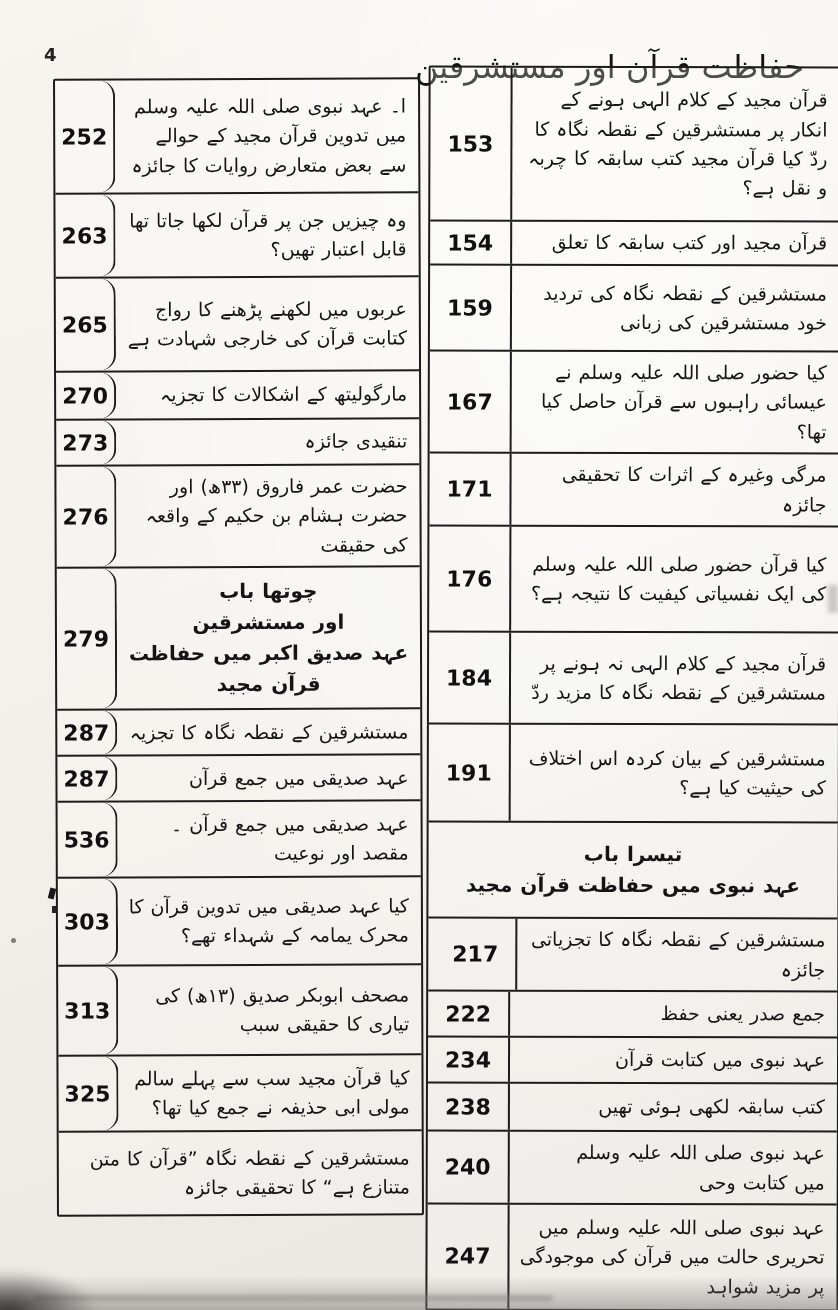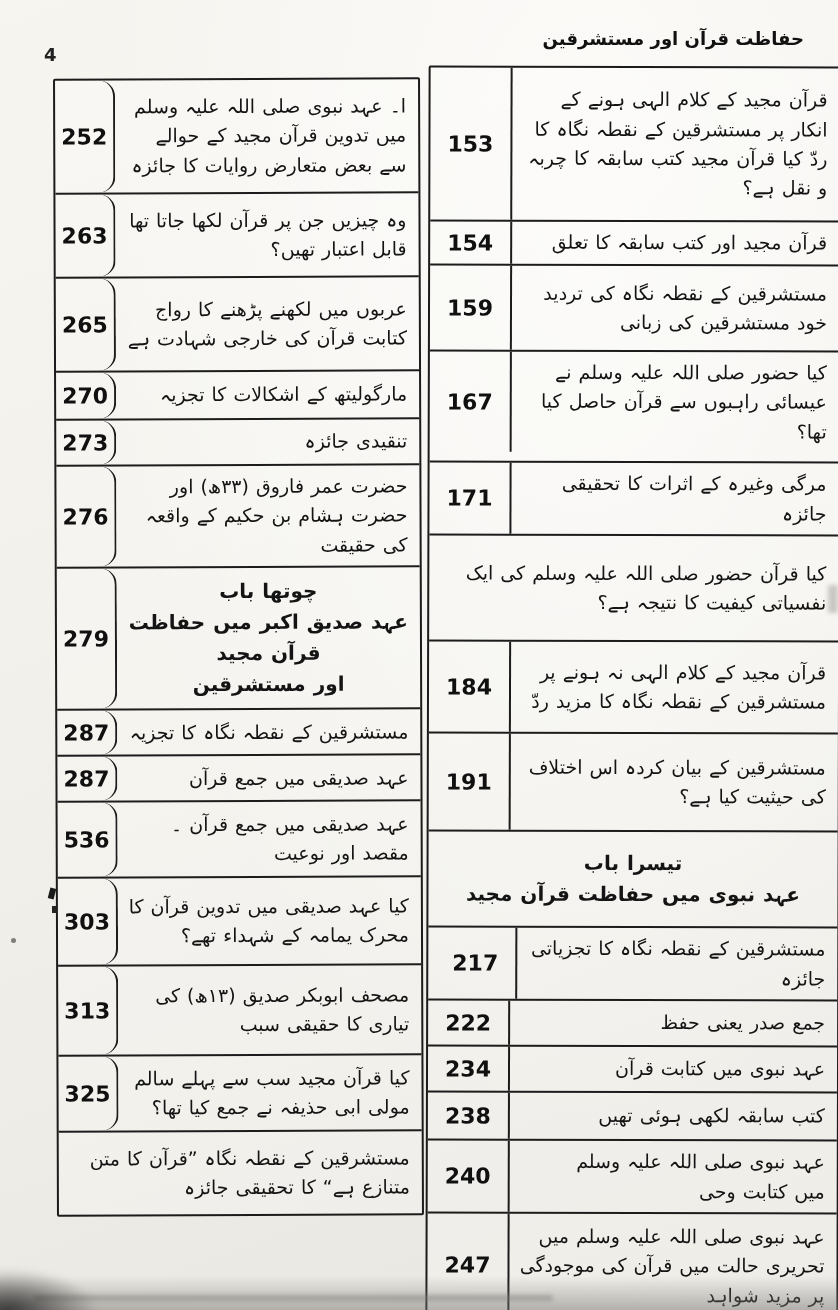--- a/index.html
+++ b/index.html
@@ -12,22 +12,22 @@
     background:
       radial-gradient(ellipse at 70% 15%, rgba(255,255,255,.65), rgba(255,255,255,0) 60%),
       linear-gradient(160deg,#f7f5f0 0%,#f1efe9 55%,#e8e6e0 100%);
   }
   
   .folio{
     position:absolute;top:44px;left:44px;
     font-size:18px;font-weight:bold;color:#222;
   }
   .header-title{
-    position:absolute;top:16px;right:34px;
-    direction:rtl;font-size:18px;font-weight:bold;color:#111;
+    position:absolute;top:27px;right:34px;
+    direction:rtl;font-size:32px;font-weight:normal;color:#111;
     letter-spacing:0;
   }
   
   .col{
     position:absolute;
     border:2.5px solid #1b1b1b;
     border-radius:2px;
     background:rgba(255,255,255,.25);
   }
   .col-right{left:427px;top:66px;width:409px;transform:rotate(.15deg);}
@@ -86,25 +86,26 @@
     <div class="title">قرآن مجید اور کتب سابقہ کا تعلق</div>
   </div>
       <div class="row" style="min-height: 84px;">
     <div class="num">159</div>
     <div class="title">مستشرقین کے نقطہ نگاہ کی تردید خود مستشرقین کی زبانی</div>
   </div>
       <div class="row" style="min-height: 94px;">
     <div class="num">167</div>
     <div class="title">کیا حضور صلی اللہ علیہ وسلم نے عیسائی راہبوں سے قرآن حاصل کیا تھا؟</div>
   </div>
-      <div class="row" style="min-height: 44px; margin-top: 9px;">
+      <div class="row" style="min-height: 44px;">
     <div class="num">171</div>
     <div class="title">مرگی وغیرہ کے اثرات کا تحقیقی جائزہ</div>
   </div>
       <div class="row" style="min-height: 104px;">
+    <div class="num">176</div>
     <div class="title">کیا قرآن حضور صلی اللہ علیہ وسلم کی ایک نفسیاتی کیفیت کا نتیجہ ہے؟</div>
   </div>
       <div class="row" style="min-height: 90px;">
     <div class="num">184</div>
     <div class="title">قرآن مجید کے کلام الہی نہ ہونے پر مستشرقین کے نقطہ نگاہ کا مزید ردّ</div>
   </div>
       <div class="row" style="min-height: 96px;">
     <div class="num">191</div>
     <div class="title">مستشرقین کے بیان کردہ اس اختلاف کی حیثیت کیا ہے؟</div>
   </div>
@@ -161,22 +162,22 @@
     <div class="title">تنقیدی جائزہ</div>
   </div>
       <div class="row" style="min-height: 100px;">
     <div class="num">276</div>
     <div class="title">حضرت عمر فاروق (۳۳ھ) اور حضرت ہشام بن حکیم کے واقعہ کی حقیقت</div>
   </div>
       <div class="row chapter" style="min-height: 128px;">
     <div class="num">279</div>
     <div class="title">
           <div>چوتھا باب</div>
+          <div>اور مستشرقین</div>
           <div>عہد صدیق اکبر میں حفاظت قرآن مجید</div>
-          <div>اور مستشرقین</div>
         </div>
   </div>
       <div class="row" style="min-height: 44px;">
     <div class="num">287</div>
     <div class="title">مستشرقین کے نقطہ نگاہ کا تجزیہ</div>
   </div>
       <div class="row" style="min-height: 44px;">
     <div class="num">287</div>
     <div class="title">عہد صدیقی میں جمع قرآن</div>
   </div>

